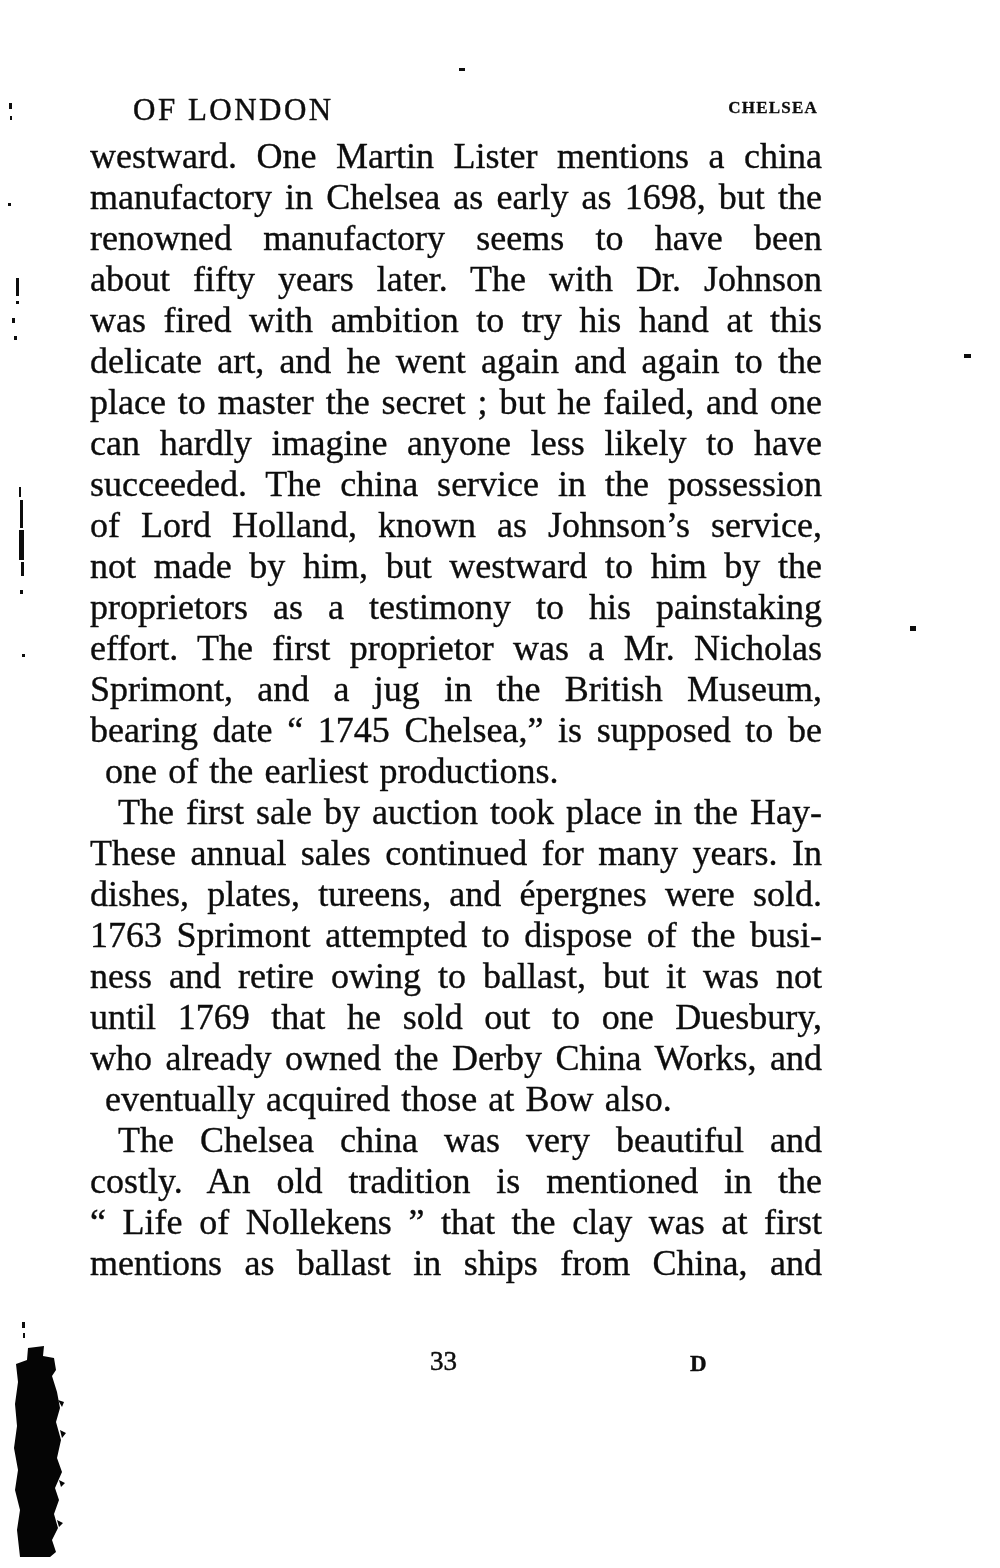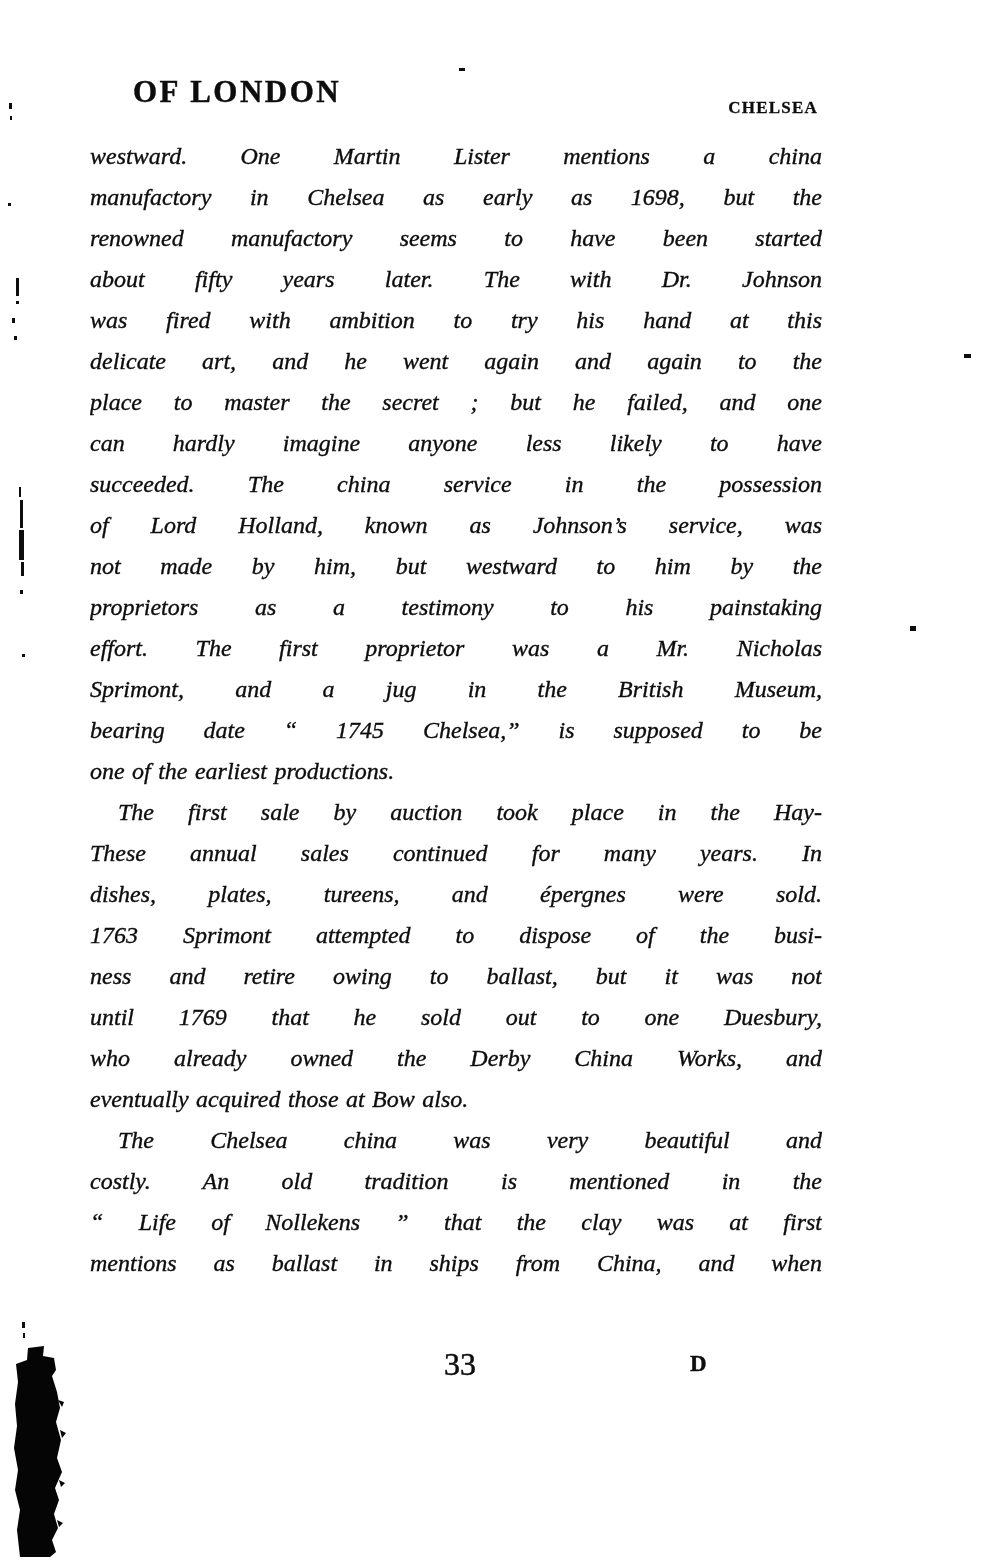--- a/index.html
+++ b/index.html
@@ -6,52 +6,51 @@
   .page{
     position:relative;
     width:1000px;height:1568px;
     background:#ffffff;
     overflow:hidden;
     font-family:"Liberation Serif","DejaVu Serif",serif;
     color:#0d0d0d;
   }
   
   .header-title{
-    position:absolute;left:133px;top:74px;
-    font-size:31px;font-weight:bold;letter-spacing:2.5px;
+    position:absolute;left:133px;top:92px;
+    font-size:31px;font-weight:normal;letter-spacing:2.5px;
     -webkit-text-stroke:0.4px #0d0d0d;
     white-space:nowrap;
     text-align:center;
   }
   .running-head{
     position:absolute;right:182px;top:98px;
     font-size:17px;font-weight:bold;letter-spacing:1.2px;
     -webkit-text-stroke:0.3px #0d0d0d;
     white-space:nowrap;
   }
   
   .text-block{
     position:absolute;left:90px;top:136px;width:732px;
-    font-size:24px;line-height:41px;
+    font-size:36px;line-height:41px;
     -webkit-text-stroke:0.35px #0d0d0d;
     word-spacing:0.06em;
-    font-style:italic;
   }
   .line{
     text-align:justify;
     text-align-last:justify;
     height:41px;overflow:hidden;
     white-space:normal;
   }
-  .line.end{text-align-last:left;}
+  .line.end{text-align-last:left;margin-left:15px;}
   .line.indent{text-indent:28px;}
   
   .page-number{
     position:absolute;left:430px;top:1346px;width:60px;
-    font-size:32px;text-align:center;
+    font-size:27px;text-align:left;
     -webkit-text-stroke:0.5px #0d0d0d;
   }
   .signature-mark{
     position:absolute;left:690px;top:1351px;
     font-size:23px;font-weight:bold;
     -webkit-text-stroke:0.4px #0d0d0d;
   }
   
   .speck{position:absolute;background:#0d0d0d;}
   .smudge-svg{position:absolute;left:0;top:1330px;}

